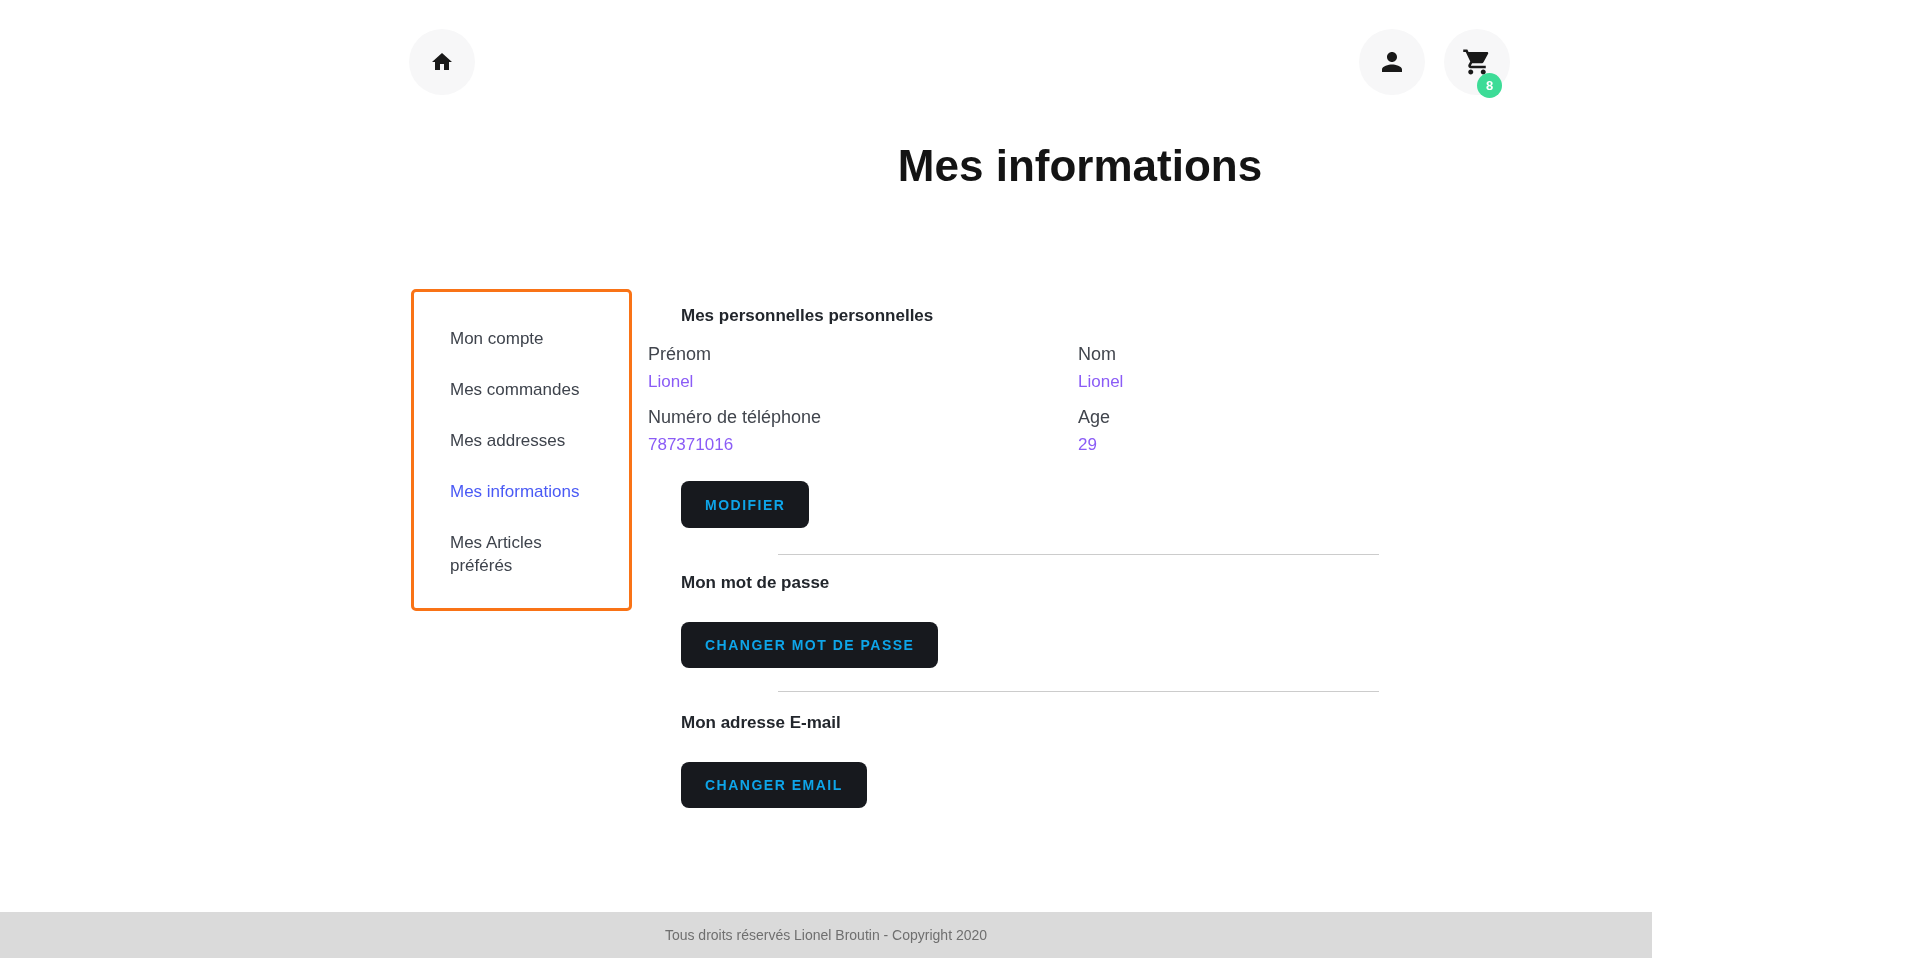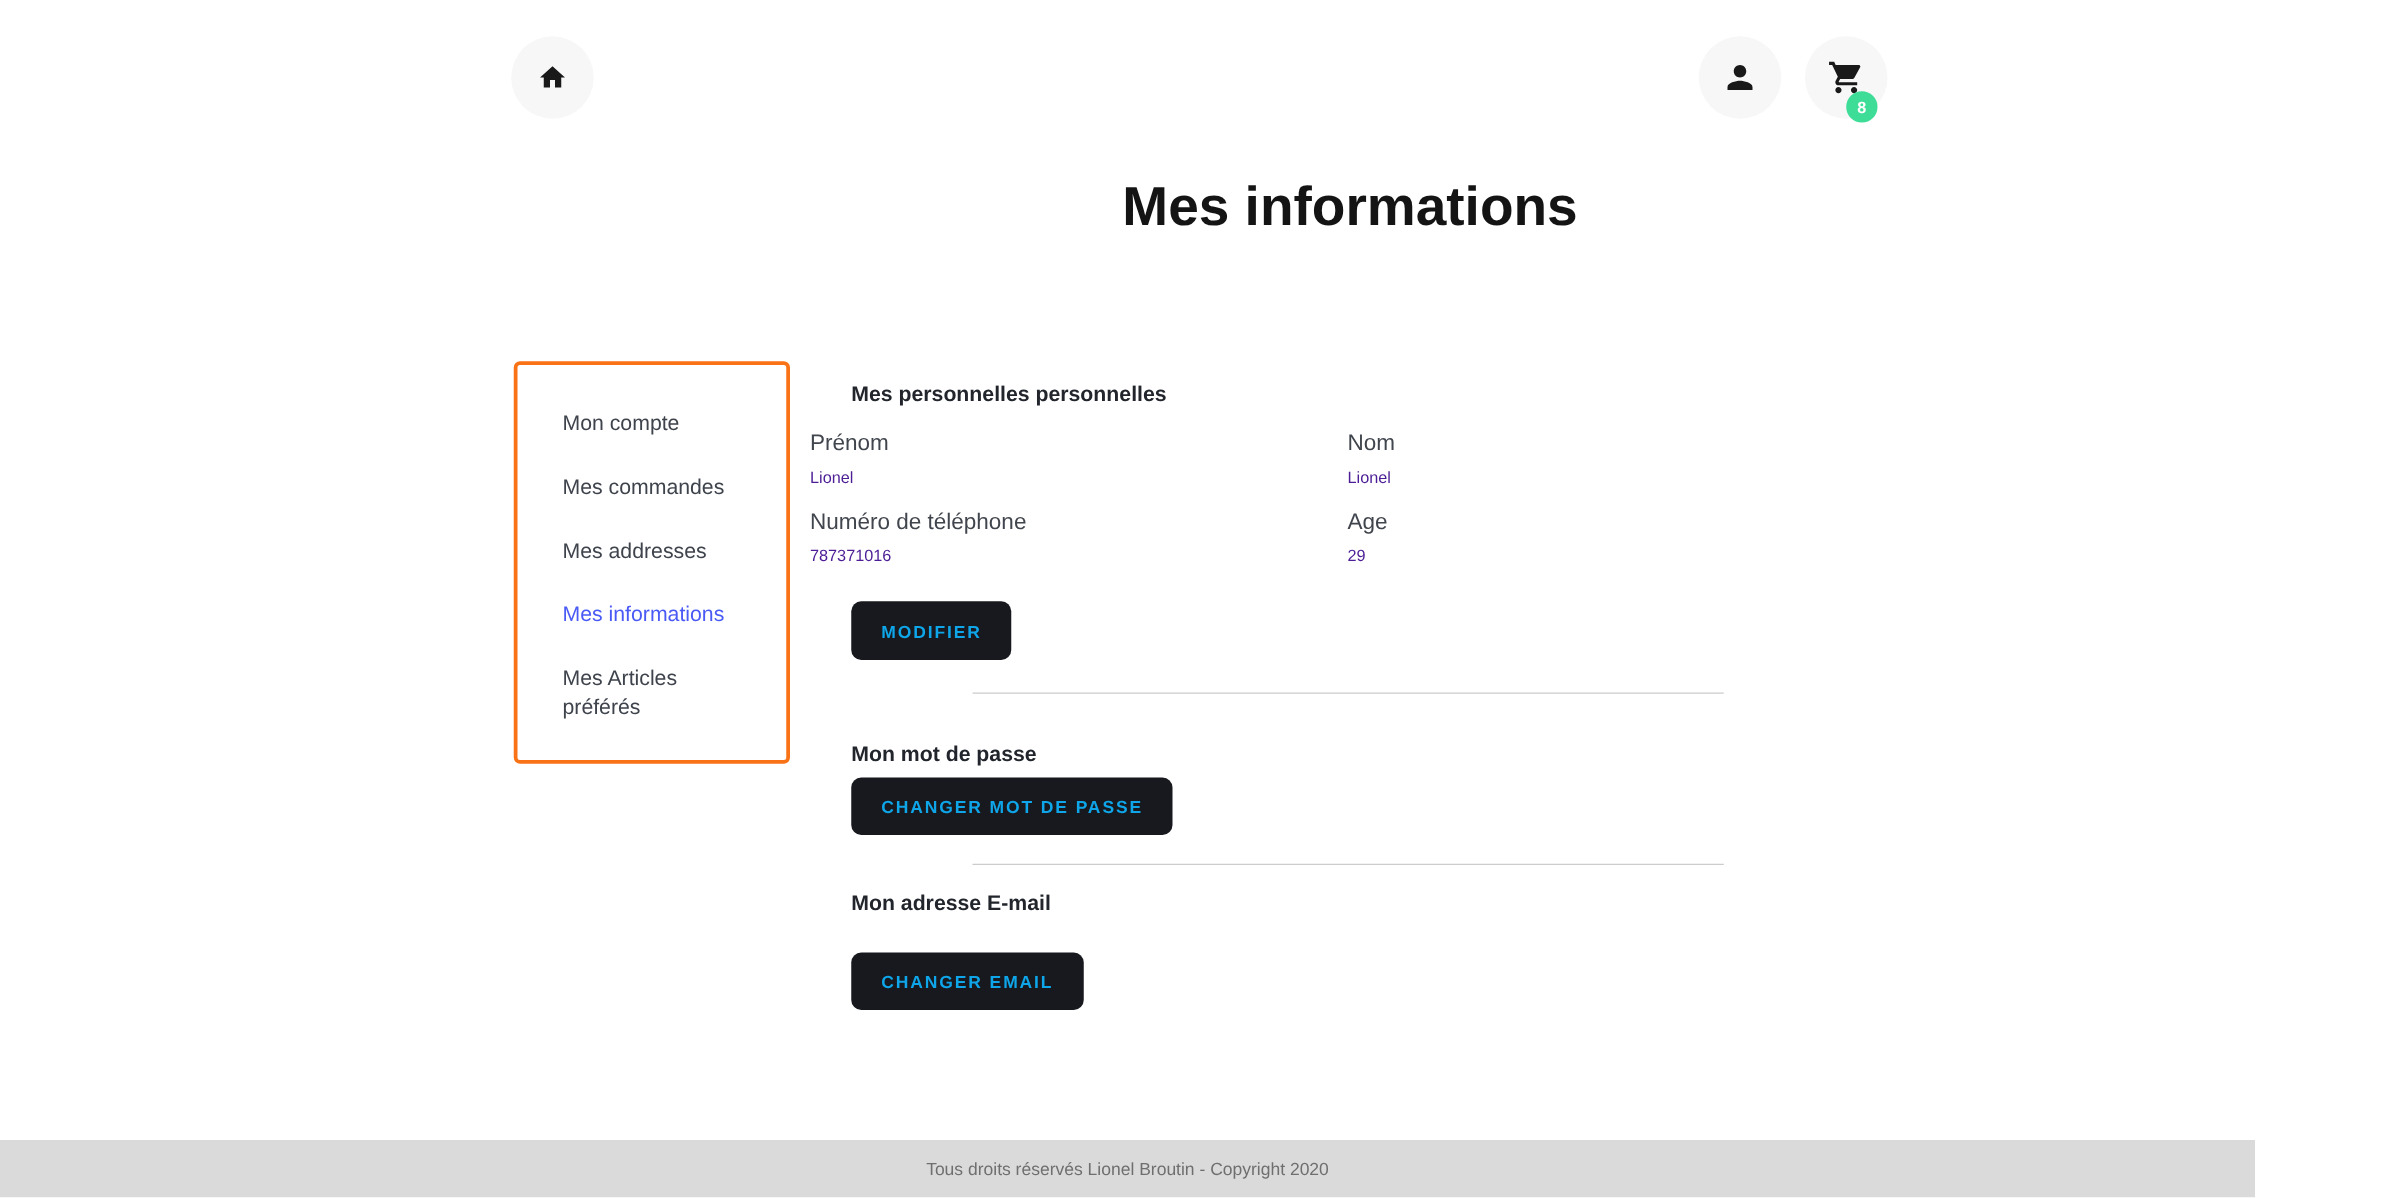--- a/index.html
+++ b/index.html
@@ -100,23 +100,23 @@
     top: 341px;
     display: grid;
     grid-template-columns: 430px auto;
   }
   .f-label {
     font-size: 18px;
     line-height: 27px;
     color: #41454d;
   }
   .f-value {
-    font-size: 13px;
+    font-size: 17px;
     line-height: 27px;
-    color: #4c1d95;
+    color: #8b5cf6;
     margin-bottom: 9px;
   }
   .btn {
     position: absolute;
     left: 681px;
     height: 46px;
     background: #17191e;
     color: #0ea5e9;
     border: none;
     border-radius: 8px;
@@ -133,21 +133,21 @@
     width: 601px;
     height: 1px;
     background: #cccccc;
   }
 
   
   .footer {
     position: absolute;
     left: 0;
     top: 912px;
-    width: 1804px;
+    width: 1652px;
     height: 46px;
     background: #dadada;
     display: flex;
     align-items: center;
     justify-content: center;
     font-size: 14px;
     color: #6f6f6f;
     text-align: center;
   }
 </style>
@@ -201,21 +201,21 @@
       <div class="f-label">Numéro de téléphone</div>
       <div class="f-label">Age</div>
       <div class="f-value">787371016</div>
       <div class="f-value">29</div>
     </div>
 
     <button class="btn" style="top:481px; height:47px;">MODIFIER</button>
 
     <div class="divider" style="top:554px;"></div>
 
-    <h2 class="sec-heading" style="top:594px;">Mon mot de passe</h2>
+    <h2 class="sec-heading" style="top:573px;">Mon mot de passe</h2>
 
     <button class="btn" style="top:622px;">CHANGER MOT DE PASSE</button>
 
     <div class="divider" style="top:691px;"></div>
 
     <h2 class="sec-heading" style="top:713px;">Mon adresse E-mail</h2>
 
     <button class="btn" style="top:762px;">CHANGER EMAIL</button>
 
   </main>

